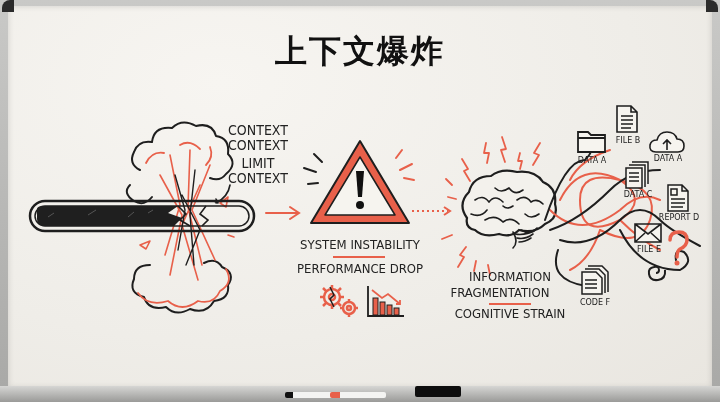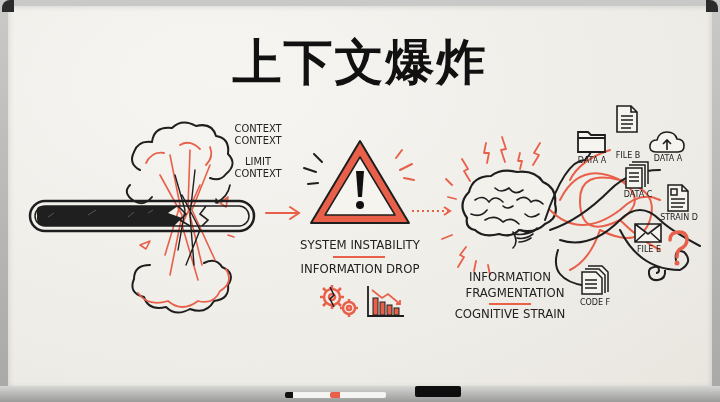--- a/index.html
+++ b/index.html
@@ -3,23 +3,23 @@
 <meta charset="utf-8">
 <style>
   html, body { margin:0; padding:0; }
   body { width:720px; height:402px; overflow:hidden; background:#8a8a88; font-family:"DejaVu Sans", sans-serif; }
   .frame { position:absolute; left:0; top:0; width:720px; height:402px; background:linear-gradient(#c9c9c7,#a8a8a6); }
   .board { position:absolute; left:8px; top:6px; width:704px; height:382px;
            background:radial-gradient(ellipse at 30% 20%, #f7f5f1 0%, #efede8 60%, #e9e6e0 100%);
            box-shadow: inset 0 0 6px rgba(0,0,0,0.15); }
   .corner { position:absolute; width:12px; height:12px; background:#2b2b2b; }
   .tray { position:absolute; left:0; top:386px; width:720px; height:16px; background:linear-gradient(#d6d6d4,#9a9a98); }
-  .title { position:absolute; left:0; width:720px; top:30px; text-align:center; font-size:49px; font-weight:bold; color:#111; letter-spacing:2px; }
+  .title { position:absolute; left:0; width:720px; top:30px; text-align:center; font-size:32px; font-weight:bold; color:#111; letter-spacing:2px; }
   .lbl { position:absolute; font-family:"DejaVu Sans Condensed","DejaVu Sans", sans-serif; color:#222; text-align:center; line-height:1.05; }
-  .sm { font-size:11px; }
+  .sm { font-size:14px; }
   .md { font-size:13px; }
   .doc-lbl { font-size:8px; position:absolute; text-align:center; color:#222; font-family:"DejaVu Sans", sans-serif; }
   svg { position:absolute; overflow:visible; }
   .marker { position:absolute; border-radius:2px; }
 </style>
 </head>
 <body>
 
 <div class="frame"></div>
 <div class="board"></div>
@@ -68,21 +68,21 @@
   <path d="M55 22 L90 80 L20 80 Z" fill="#f6f4ef" stroke="#1e1e1e" stroke-width="1.5" stroke-linejoin="round"></path>
   <path d="M51 36 L59 36 L57 62 L53 62 Z" fill="#111"></path>
   <circle cx="55" cy="70" r="4" fill="#111"></circle>
 </svg>
 <svg style="left:290px;top:140px" width="140" height="60" viewBox="0 0 140 60">
   <path d="M24 14 l8 8 M14 28 l12 4 M18 44 l10 -1" stroke="#1e1e1e" stroke-width="2" stroke-linecap="round"></path>
   <path d="M112 10 l-6 8 M122 24 l-12 6 M124 40 l-10 -2" stroke="#e8604a" stroke-width="2" stroke-linecap="round"></path>
 </svg>
 <div class="lbl md" style="left:290px;top:238px;width:140px">SYSTEM INSTABILITY</div>
 <div style="position:absolute;left:333px;top:256px;width:52px;height:1.5px;background:#e8604a"></div>
-<div class="lbl md" style="left:290px;top:262px;width:140px">INFORMATION DROP</div>
+<div class="lbl md" style="left:290px;top:262px;width:140px">PERFORMANCE DROP</div>
 <svg style="left:318px;top:283px" width="42" height="34" viewBox="0 0 42 34">
   <g fill="none" stroke="#e8604a" stroke-width="2.5">
     <circle cx="14" cy="14" r="8"></circle>
       <circle cx="14" cy="14" r="3"></circle>
     <path d="M14 2 v4 M14 22 v4 M2 14 h4 M22 14 h4 M5 5 l3 3 M20 20 l3 3 M5 23 l3 -3 M20 8 l3 -3"></path>
     <circle cx="31" cy="25" r="6"></circle>
       <circle cx="31" cy="25" r="2"></circle>
     <path d="M31 16 v3 M31 31 v3 M22 25 h3 M37 25 h3"></path>
   </g>
   <path d="M12 4 l4 8 l-4 4 l4 8" stroke="#1e1e1e" stroke-width="1.5" fill="none"></path>
@@ -109,21 +109,21 @@
     <path d="M60 64 q10 2 20 -4 M62 68 q8 2 16 -4 M64 72 q6 0 12 -4"></path>
   </g>
 </svg>
 <svg style="left:440px;top:135px" width="130" height="150" viewBox="0 0 130 150">
   <g fill="none" stroke="#e8604a" stroke-width="1.8" stroke-linecap="round" stroke-linejoin="round">
     <path d="M22 24 l6 10 l-4 2 l6 10 M46 8 l-2 10 l5 0 l-2 10 M62 2 l4 12 l-5 1 l4 12 M80 18 l-2 8 l4 0 l-2 8 M100 8 l-6 10 l5 2 l-6 10"></path>
     <path d="M6 44 l6 6 M8 62 l8 2 M2 104 l10 -4 M18 132 l6 -10 l-4 -2 l6 -8 M34 136 l2 -10 M50 140 l-2 -10"></path>
   </g>
 </svg>
 <div class="lbl md" style="left:455px;top:270px;width:110px">INFORMATION</div>
-<div class="lbl md" style="left:460px;top:286px;width:110px">FRAGMENTATION</div>
+<div class="lbl md" style="left:445px;top:286px;width:110px">FRAGMENTATION</div>
 <div style="position:absolute;left:489px;top:303px;width:42px;height:1.5px;background:#e8604a"></div>
 <div class="lbl md" style="left:450px;top:307px;width:120px">COGNITIVE STRAIN</div>
 
 <svg style="left:540px;top:140px" width="160" height="160" viewBox="0 0 160 160">
   <g fill="none" stroke-linecap="round">
     <path d="M20 60 q20 -40 60 -20 q30 20 0 40 q-40 20 -40 -20 q0 -30 40 -20 q40 10 30 40 q-10 30 -50 10" stroke="#e8604a" stroke-width="2"></path>
     <path d="M10 70 q30 30 70 0 q20 -20 40 -10 M30 40 q10 -20 40 -30 M80 80 q20 20 40 30 M60 90 q-10 30 -30 40" stroke="#e8604a" stroke-width="2"></path>
     <path d="M5 80 q20 -60 40 -60 q10 -10 8 -20 M50 4 l3 -4 l3 4" stroke="#1e1e1e" stroke-width="2"></path>
     <path d="M10 90 q30 -10 60 -40 q20 -20 50 -20 M20 100 q30 10 60 -20 q20 -20 40 0 q10 10 40 26" stroke="#1e1e1e" stroke-width="2"></path>
     <path d="M18 110 q-10 30 28 36 M44 142 l4 4 l-4 4" stroke="#1e1e1e" stroke-width="2"></path>
@@ -132,36 +132,36 @@
 </svg>
 
 <svg style="left:576px;top:128px" width="32" height="26" viewBox="0 0 32 26">
     <path d="M2 4 h10 l3 3 h14 v17 H2 Z M2 10 h27" fill="#f6f4ef" stroke="#1e1e1e" stroke-width="1.8"></path>
   </svg>
 <div class="doc-lbl" style="left:570px;top:156px;width:44px">DATA A</div>
 
 <svg style="left:615px;top:104px" width="24" height="30" viewBox="0 0 24 30">
     <path d="M2 2 h14 l6 6 v20 H2 Z M16 2 v6 h6 M6 12 h12 M6 16 h12 M6 20 h12 M6 24 h10" fill="#f6f4ef" stroke="#1e1e1e" stroke-width="1.6"></path>
   </svg>
-<div class="doc-lbl" style="left:608px;top:151px;width:40px">FILE B</div>
+<div class="doc-lbl" style="left:608px;top:136px;width:40px">FILE B</div>
 
 <svg style="left:648px;top:130px" width="38" height="24" viewBox="0 0 38 24">
     <path d="M8 22 q-7 0 -6 -7 q1 -5 7 -5 q2 -8 10 -8 q8 0 10 7 q7 0 7 7 q0 6 -6 6 Z M19 20 V10 M15 14 l4 -4 l4 4" fill="#f6f4ef" stroke="#1e1e1e" stroke-width="1.6"></path>
   </svg>
 <div class="doc-lbl" style="left:646px;top:154px;width:44px">DATA A</div>
 
 <svg style="left:624px;top:160px" width="28" height="30" viewBox="0 0 28 30">
     <path d="M8 2 h16 v22 M5 5 h16 v22 M2 8 h16 v20 H2 Z M5 13 h10 M5 17 h10 M5 21 h10" fill="#f6f4ef" stroke="#1e1e1e" stroke-width="1.5"></path>
   </svg>
 <div class="doc-lbl" style="left:618px;top:190px;width:40px">DATA C</div>
 
 <svg style="left:666px;top:183px" width="24" height="30" viewBox="0 0 24 30">
     <path d="M2 2 h14 l6 6 v20 H2 Z M16 2 v6 h6 M5 6 h6 v6 H5 Z M5 16 h14 M5 20 h14 M5 24 h12" fill="#f6f4ef" stroke="#1e1e1e" stroke-width="1.5"></path>
   </svg>
-<div class="doc-lbl" style="left:656px;top:213px;width:46px">STRAIN D</div>
+<div class="doc-lbl" style="left:656px;top:213px;width:46px">REPORT D</div>
 
 <svg style="left:633px;top:222px" width="30" height="22" viewBox="0 0 30 22">
     <path d="M2 2 h26 v18 H2 Z M2 2 l13 10 l13 -10 M2 20 l10 -9 M28 20 l-10 -9" fill="#f6f4ef" stroke="#1e1e1e" stroke-width="1.6"></path>
   </svg>
 <div class="doc-lbl" style="left:627px;top:245px;width:44px">FILE E</div>
 
 <svg style="left:580px;top:264px" width="30" height="32" viewBox="0 0 30 32">
     <path d="M8 2 h14 l6 6 v20 M5 5 h14 l6 6 v18 M2 8 h14 l6 6 v16 H2 Z M5 16 h12 M5 20 h12 M5 24 h12" fill="#f6f4ef" stroke="#1e1e1e" stroke-width="1.5"></path>
   </svg>
 <div class="doc-lbl" style="left:575px;top:298px;width:40px">CODE F</div>

